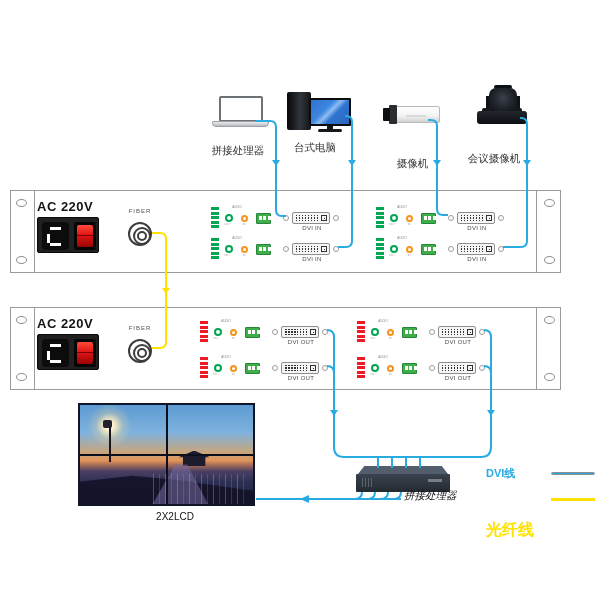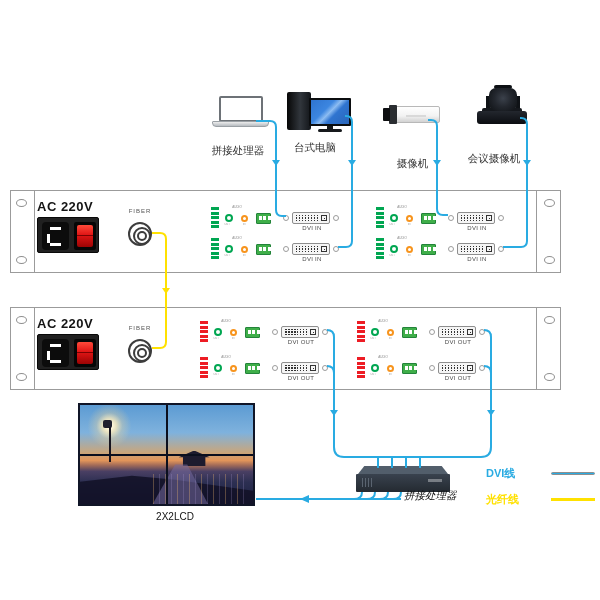--- a/index.html
+++ b/index.html
@@ -110,21 +110,21 @@
   .proc-top{left:358px;top:466px;width:90px;height:8px;background:#525e6b;
     clip-path:polygon(7% 0,93% 0,100% 100%,0 100%);z-index:2;}
   .proc-front{left:356px;top:474px;width:94px;height:18px;background:linear-gradient(180deg,#39424e,#242a31);border-radius:1px;z-index:2;}
   .proc-front .vent{position:absolute;left:6px;top:4px;width:12px;height:9px;
     background:repeating-linear-gradient(90deg,#5a6470 0 1px,rgba(0,0,0,0) 1px 3px);}
   .proc-front .brand{position:absolute;right:8px;top:5px;width:14px;height:3px;background:rgba(255,255,255,.35);}
   .proc-label{left:404px;top:489px;width:90px;font-size:10.5px;color:#111;z-index:7;font-style:italic;}
 
   
   .legend-dvi-label{left:486px;top:466px;width:50px;font-size:11px;font-weight:700;color:#29ABE2;z-index:3;}
-  .legend-fiber-label{left:486px;top:492px;width:50px;font-size:11px;font-weight:700;color:#FFE100;z-index:3;}
+  .legend-fiber-label{left:486px;top:520px;width:50px;font-size:16px;font-weight:700;color:#FFE100;z-index:3;}
   .legend-line{height:3px;width:44px;left:551px;z-index:3;}
   .legend-line.dvi{top:472px;background:#29ABE2;}
   .legend-line.fiber{top:498px;background:#FFE100;}
 </style>
 </head>
 <body>
 
 <div id="stage">
 
   <svg id="wires" width="600" height="600" viewBox="0 0 600 600">

